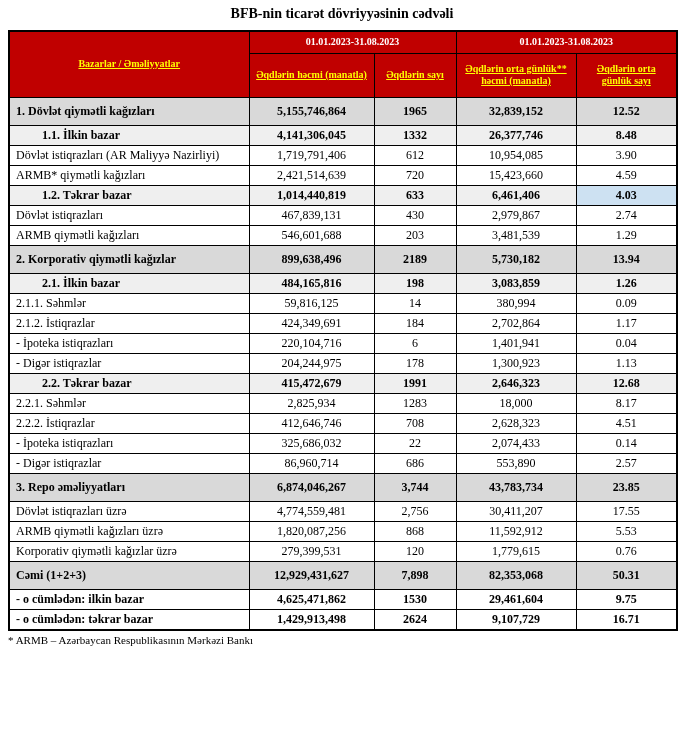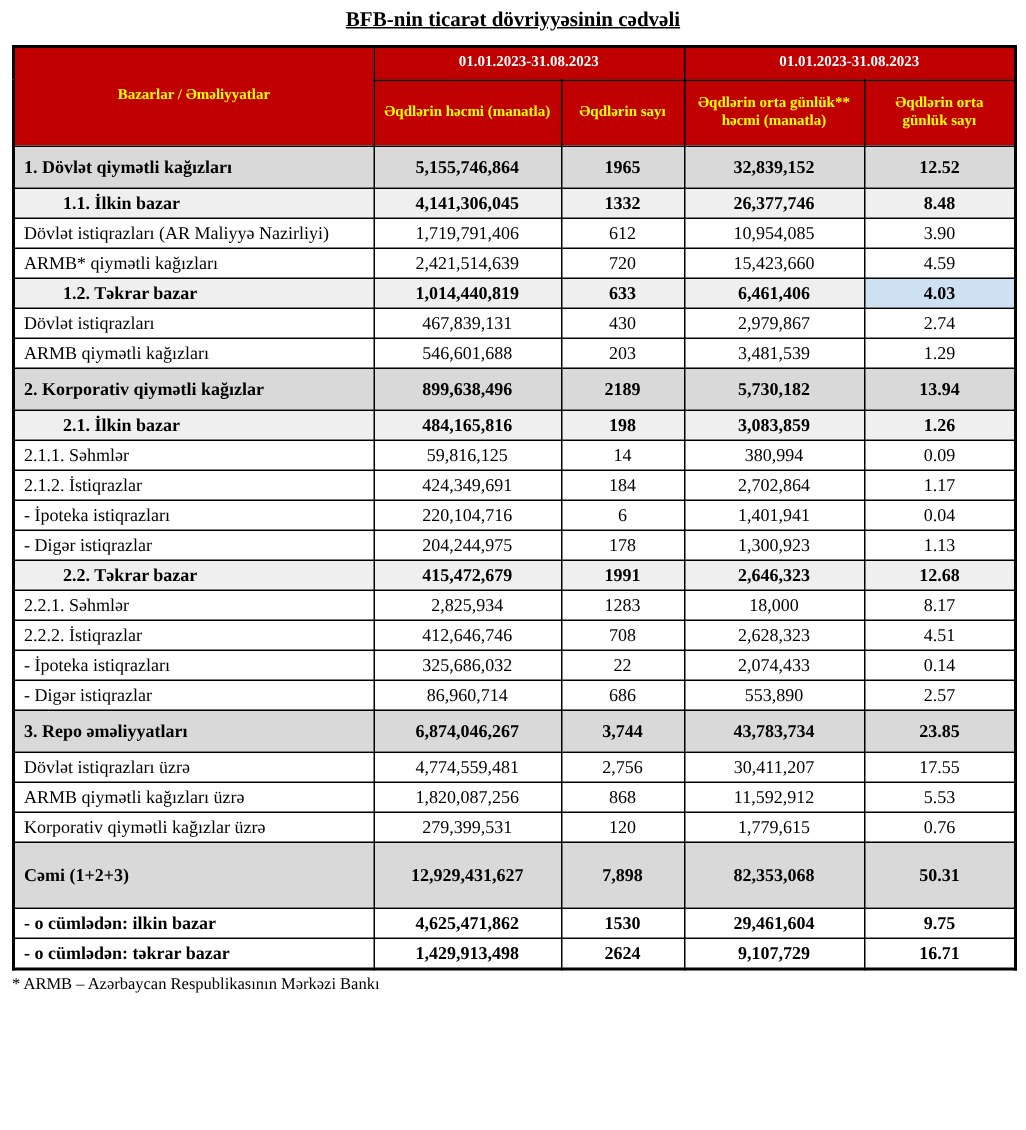--- a/index.html
+++ b/index.html
@@ -8,21 +8,20 @@
     width: 684px; height: 753px;
     background: #ffffff;
     font-family: "Liberation Serif", serif;
   }
   .page-title {
     text-align: center;
     font-weight: bold;
     font-size: 14px;
     padding-top: 6px;
     color: #000;
-    text-decoration: underline;
   }
   table.data-table {
     border-collapse: collapse;
     table-layout: fixed;
     width: 668px;
     margin: 8px 8px 0 8px;
     border: 2px solid #000;
   }
   col.c-label { width: 240px; }
   col.c-vol   { width: 125px; }
@@ -37,34 +36,34 @@
     color: #000;
   }
   thead th {
     background: var(--header_bg, #C00000);
     font-weight: bold;
     text-align: center;
     vertical-align: middle;
     font-size: 10px;
     line-height: 1.25;
   }
-  thead th.hdr-yellow { color: var(--header_text_primary, #FFFF00); }
+  thead th.hdr-yellow { color: var(--header_text_primary, #FFFF00); text-decoration: underline; }
   thead th.hdr-white  { color: var(--header_text_dates, #FFFFFF); }
   thead tr.hdr-row1 th { height: 22px; }
   thead tr.hdr-row2 th { height: 44px; }
 
   tbody tr { height: 14px; }
   tbody td { vertical-align: middle; }
   tbody td.label-cell { text-align: left; padding-left: 6px; }
   tbody td.num-cell   { text-align: center; }
 
   tr.row-section td    { background: var(--section_row_bg, #D9D9D9); font-weight: bold; }
   tr.row-section       { height: 28px; margin-top: 13px; }
   tr.row-total td      { background: var(--section_row_bg, #D9D9D9); font-weight: bold; }
-  tr.row-total         { height: 44px; }
+  tr.row-total         { height: 28px; }
   tr.row-subsection td { background: var(--subsection_row_bg, #EFEFEF); font-weight: bold; }
   tr.row-subsection td.label-cell { padding-left: 32px; }
   tr.row-normal td     { background: #ffffff; font-weight: normal; }
   tr.row-bold td       { background: #ffffff; font-weight: bold; }
   tr.row-bold td.label-cell { }
 
   td.highlight { background: var(--highlight_cell_bg, #CDE1F2) !important; }
 
   .footnote {
     margin: 3px 0 0 8px;

